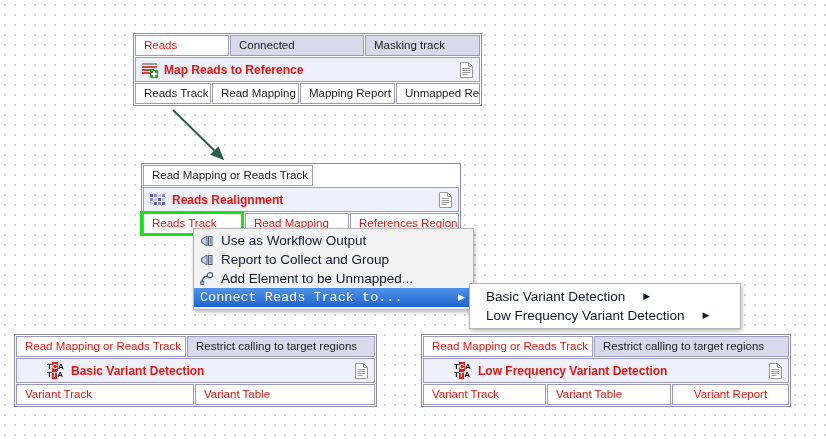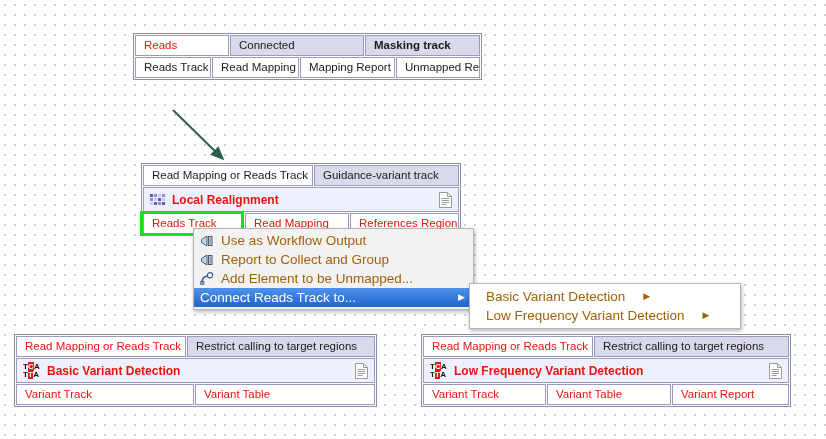--- a/index.html
+++ b/index.html
@@ -130,20 +130,21 @@
   .icon-variant {
     width: 18px; height: 16px;
     flex: 0 0 auto;
     font-family: "Liberation Sans", sans-serif;
     font-size: 8px;
     font-weight: bold;
     line-height: 8px;
     letter-spacing: -0.3px;
     color: #111111;
     position: relative;
+    margin-left: 24px;
   }
   .icon-variant .r1, .icon-variant .r2 { display: block; }
   .icon-variant .hl { color: #ffffff; background: #e8140f; padding: 0 0.5px; }
 
   .doc-icon { display:block; }
 
   
   .connector { position: absolute; left: 0; top: 0; pointer-events: none; }
 
   
@@ -162,29 +163,29 @@
     box-shadow: 1px 2px 4px rgba(0,0,0,0.28);
     box-sizing: border-box;
     padding: 2px 0;
   }
   .ctx-item {
     display: flex;
     align-items: center;
     height: 19px;
     padding: 0 8px 0 6px;
     font-size: 13.5px;
-    color: #a16207;
+    color: #0f172a;
     white-space: nowrap;
   }
   .ctx-item .ctx-label { margin-left: 6px; }
   .ctx-item.selected {
     background: linear-gradient(to bottom, #4f93e8 0%, #1f63cf 100%);
     color: #ffffff;
   }
-  .ctx-item.selected .ctx-label { color:#ffffff; }
+  .ctx-item.selected .ctx-label { color:#ffffff;font-family:Liberation Mono, monospace; }
   .ctx-arrow {
     margin-left: auto;
     font-size: 9px;
     line-height: 1;
   }
   .ctx-item.selected .ctx-arrow { color:#ffffff; }
 
   .icon-output, .icon-collect {
     width: 15px; height: 12px;
     flex: 0 0 auto;
@@ -220,51 +221,72 @@
       <polygon points="0,0 7,3 0,6" fill="#2f5e4f"></polygon>
     </marker>
   </defs>
   <line x1="173" y1="110" x2="222" y2="158" stroke="#2f5e4f" stroke-width="2" marker-end="url(#arrowhead)"></line>
 </svg>
 
 <div class="wf-box" style="left:133px; top:33px; width:349px;">
   <div class="wf-row ports-row">
     <div class="port connected" style="width:94px;">Reads</div>
     <div class="port" style="width:134px;">Connected</div>
-    <div class="port" style="flex:1;font-weight:bold;">Masking track</div>
+    <div class="port" style="flex:1;">Masking track</div>
+  </div>
+  <div class="algo-row">
+    <span class="icon-map-reads">
+      <i></i>
+        <i></i>
+        <i></i>
+        <i></i>
+        <span class="plus"></span>
+    </span>
+    <span class="algo-name">Map Reads to Reference</span>
+    <span class="algo-doc-icon">
+      <svg class="doc-icon" width="13" height="16" viewBox="0 0 13 16">
+        <path d="M0.5 0.5 H8.5 L12.5 4.5 V15.5 H0.5 Z" fill="#ffffff" stroke="#9a9a9a"></path>
+        <path d="M8.5 0.5 V4.5 H12.5" fill="none" stroke="#9a9a9a"></path>
+        <g stroke="#9a9a9a" stroke-width="1">
+          <line x1="2.5" y1="6.5" x2="10" y2="6.5"></line>
+          <line x1="2.5" y1="8.5" x2="10" y2="8.5"></line>
+          <line x1="2.5" y1="10.5" x2="10" y2="10.5"></line>
+          <line x1="2.5" y1="12.5" x2="7.5" y2="12.5"></line>
+        </g>
+      </svg>
+    </span>
   </div>
   <div class="wf-row out-row">
     <div class="port out" style="width:76px;">Reads Track</div>
     <div class="port out" style="width:87px;">Read Mapping</div>
     <div class="port out" style="width:95px;">Mapping Report</div>
     <div class="port out" style="flex:1;">Unmapped Reads</div>
   </div>
 </div>
 
 <div class="wf-box" style="left:141px; top:163px; width:320px;">
   <div class="wf-row ports-row">
     <div class="port out" style="width:170px;">Read Mapping or Reads Track</div>
-    <div class="port" style="flex:1;">Guidance-variant track</div>
   </div>
   <div class="algo-row">
     <span class="icon-realign">
       <span style="background:#5c5cb0"></span>
         <span style="background:#8a8ad8"></span>
         <span style="background:#c8c8f0"></span>
         <span style="background:#8a8ad8"></span>
       <span style="background:#8a8ad8"></span>
         <span style="background:#c8c8f0"></span>
         <span style="background:#5c5cb0"></span>
         <span style="background:#c8c8f0"></span>
       <span style="background:#c8c8f0"></span>
         <span style="background:#5c5cb0"></span>
         <span style="background:#8a8ad8"></span>
         <span style="background:#5c5cb0"></span>
     </span>
-    <span class="algo-name">Local Realignment</span>
+    <span class="algo-name">Reads Realignment</span>
     <span class="algo-doc-icon">
       <svg class="doc-icon" width="13" height="16" viewBox="0 0 13 16">
         <path d="M0.5 0.5 H8.5 L12.5 4.5 V15.5 H0.5 Z" fill="#ffffff" stroke="#9a9a9a"></path>
         <path d="M8.5 0.5 V4.5 H12.5" fill="none" stroke="#9a9a9a"></path>
         <g stroke="#9a9a9a" stroke-width="1">
           <line x1="2.5" y1="6.5" x2="10" y2="6.5"></line>
           <line x1="2.5" y1="8.5" x2="10" y2="8.5"></line>
           <line x1="2.5" y1="10.5" x2="10" y2="10.5"></line>
           <line x1="2.5" y1="12.5" x2="7.5" y2="12.5"></line>
         </g>
@@ -378,15 +400,15 @@
           <line x1="2.5" y1="8.5" x2="10" y2="8.5"></line>
           <line x1="2.5" y1="10.5" x2="10" y2="10.5"></line>
           <line x1="2.5" y1="12.5" x2="7.5" y2="12.5"></line>
         </g>
       </svg>
     </span>
   </div>
   <div class="wf-row out-row">
     <div class="port out connected" style="width:123px;">Variant Track</div>
     <div class="port out connected" style="width:124px;">Variant Table</div>
-    <div class="port out connected" style="flex:1;">Variant Report</div>
+    <div class="port out connected" style="flex:1;text-align:center;">Variant Report</div>
   </div>
 </div>
 
 </body></html>

